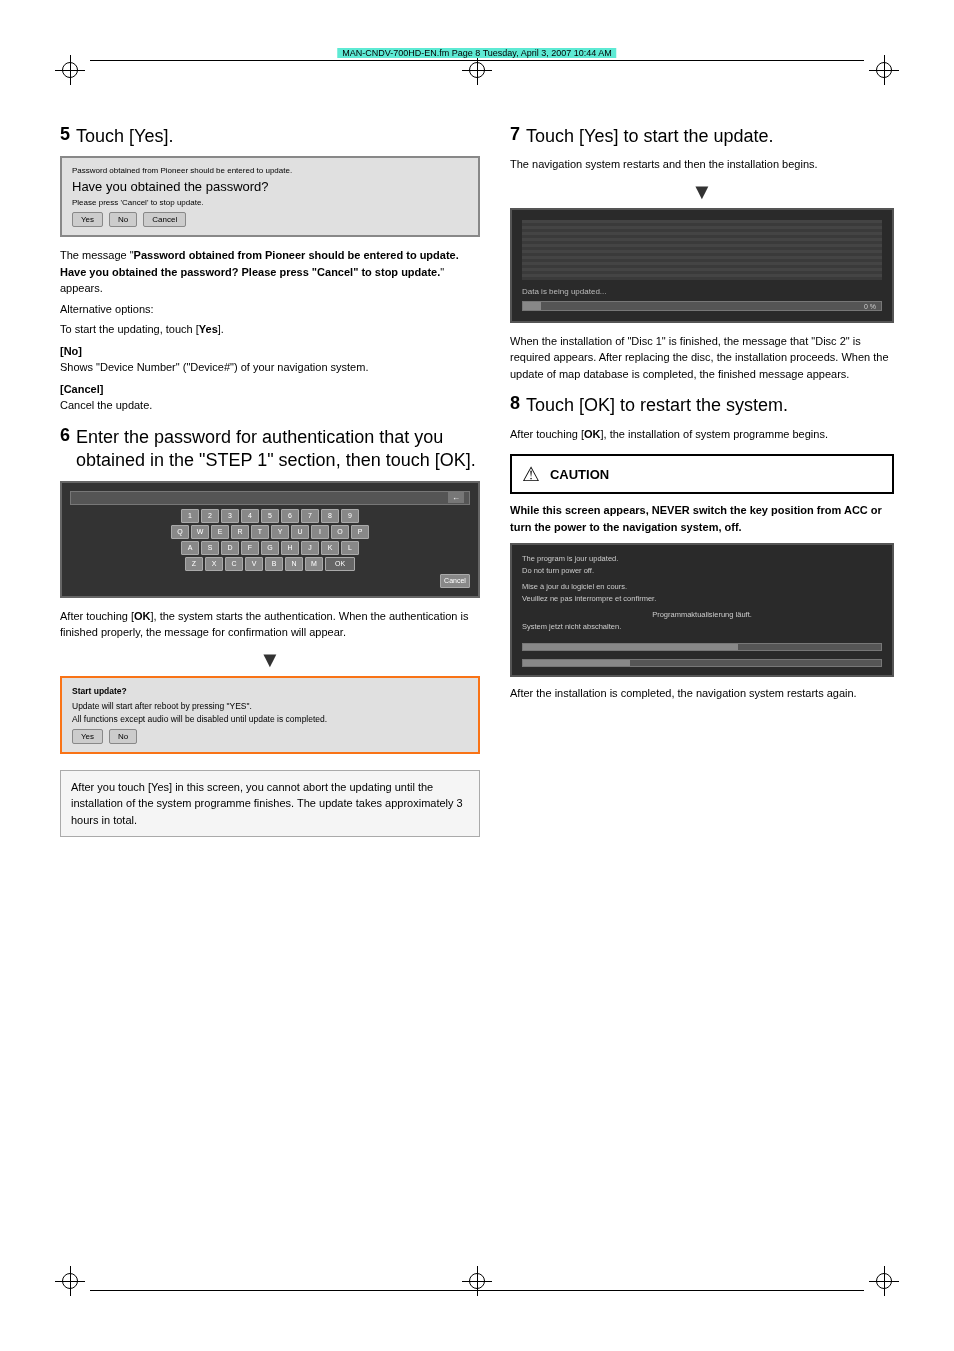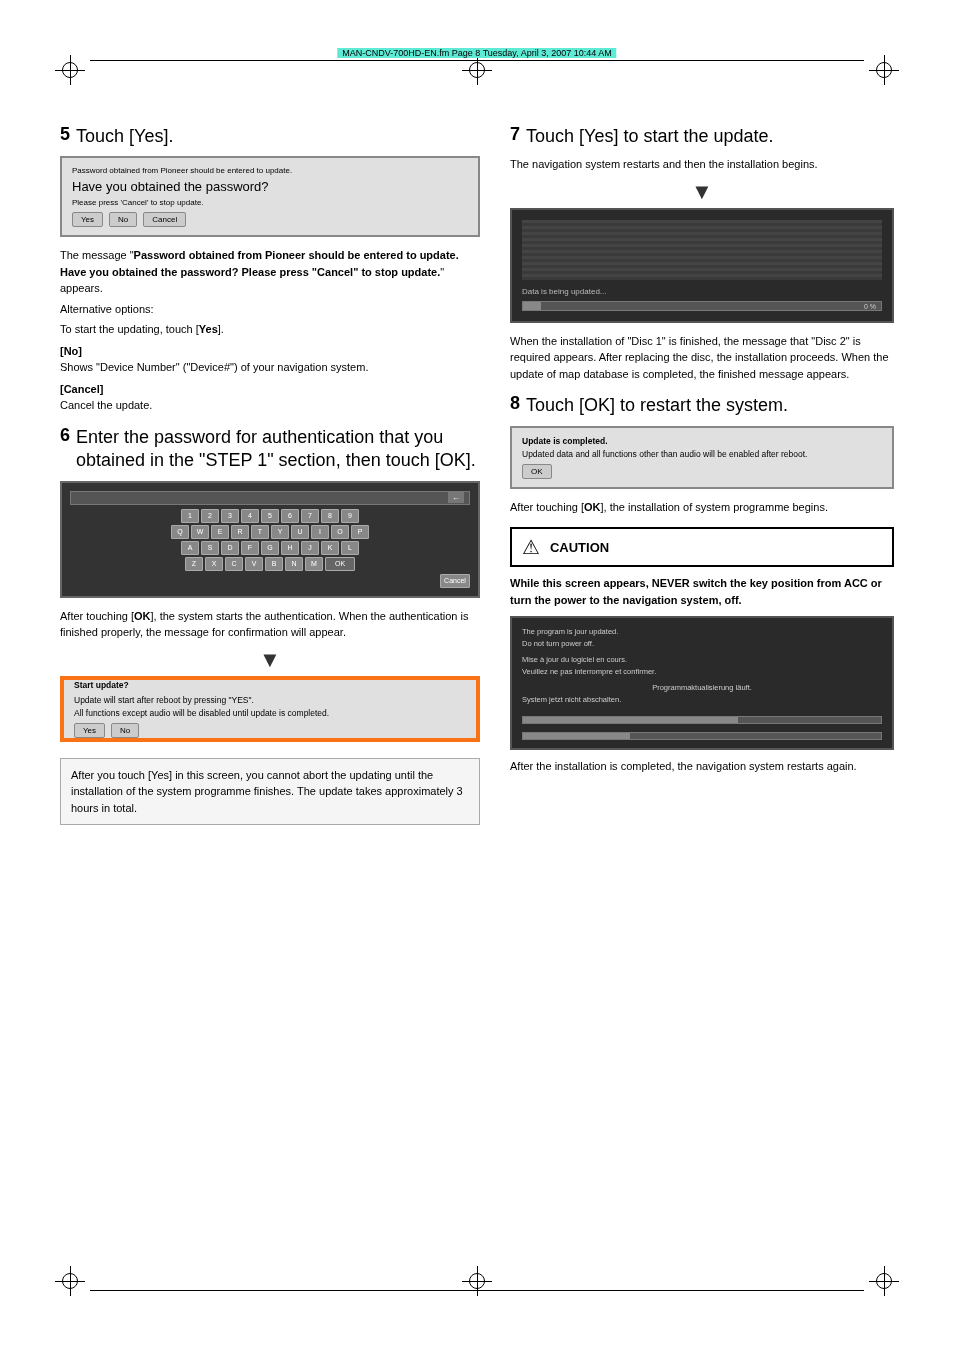--- a/index.html
+++ b/index.html
@@ -184,22 +184,22 @@
       text-align: center;
       font-size: 22px;
       color: #333;
       margin: 5px 0;
       line-height: 1;
     }
 
     
     .screen-update {
       background: #e0e0e0;
-      border: 4px solid #f97316;
-      padding: 0 10px;
+      border: 2px solid #f97316;
+      padding: 8px 10px;
       margin-bottom: 8px;
       font-size: 8.5px;
     }
     .screen-update p { margin-bottom: 3px; }
 
     
     .info-box {
       background: #f5f5f5;
       border: 1px solid #aaa;
       padding: 8px 10px;
@@ -495,27 +495,20 @@
           <p>When the installation of "Disc 1" is finished, the message that "Disc 2" is required appears. After replacing the disc, the installation proceeds. When the update of map database is completed, the finished message appears.</p>
         </div>
       </div>
 
       <div class="sub-step">
         <div class="step-header">
           <span class="step-num">8</span>
           <span class="step-title">Touch [OK] to restart the system.</span>
         </div>
 
-        <div class="screen-complete">
-          <p style="font-weight:bold;">Update is completed.</p>
-          <p>Updated data and all functions other than audio will be enabled after reboot.</p>
-          <div class="screen-buttons">
-            <button class="screen-btn">OK</button>
-          </div>
-        </div>
 
         <div class="step-body">
           <p>After touching [<strong>OK</strong>], the installation of system programme begins.</p>
         </div>
       </div>
 
       <div class="caution-box">
         <div class="caution-triangle">⚠</div>
         <div class="caution-label">CAUTION</div>
       </div>

